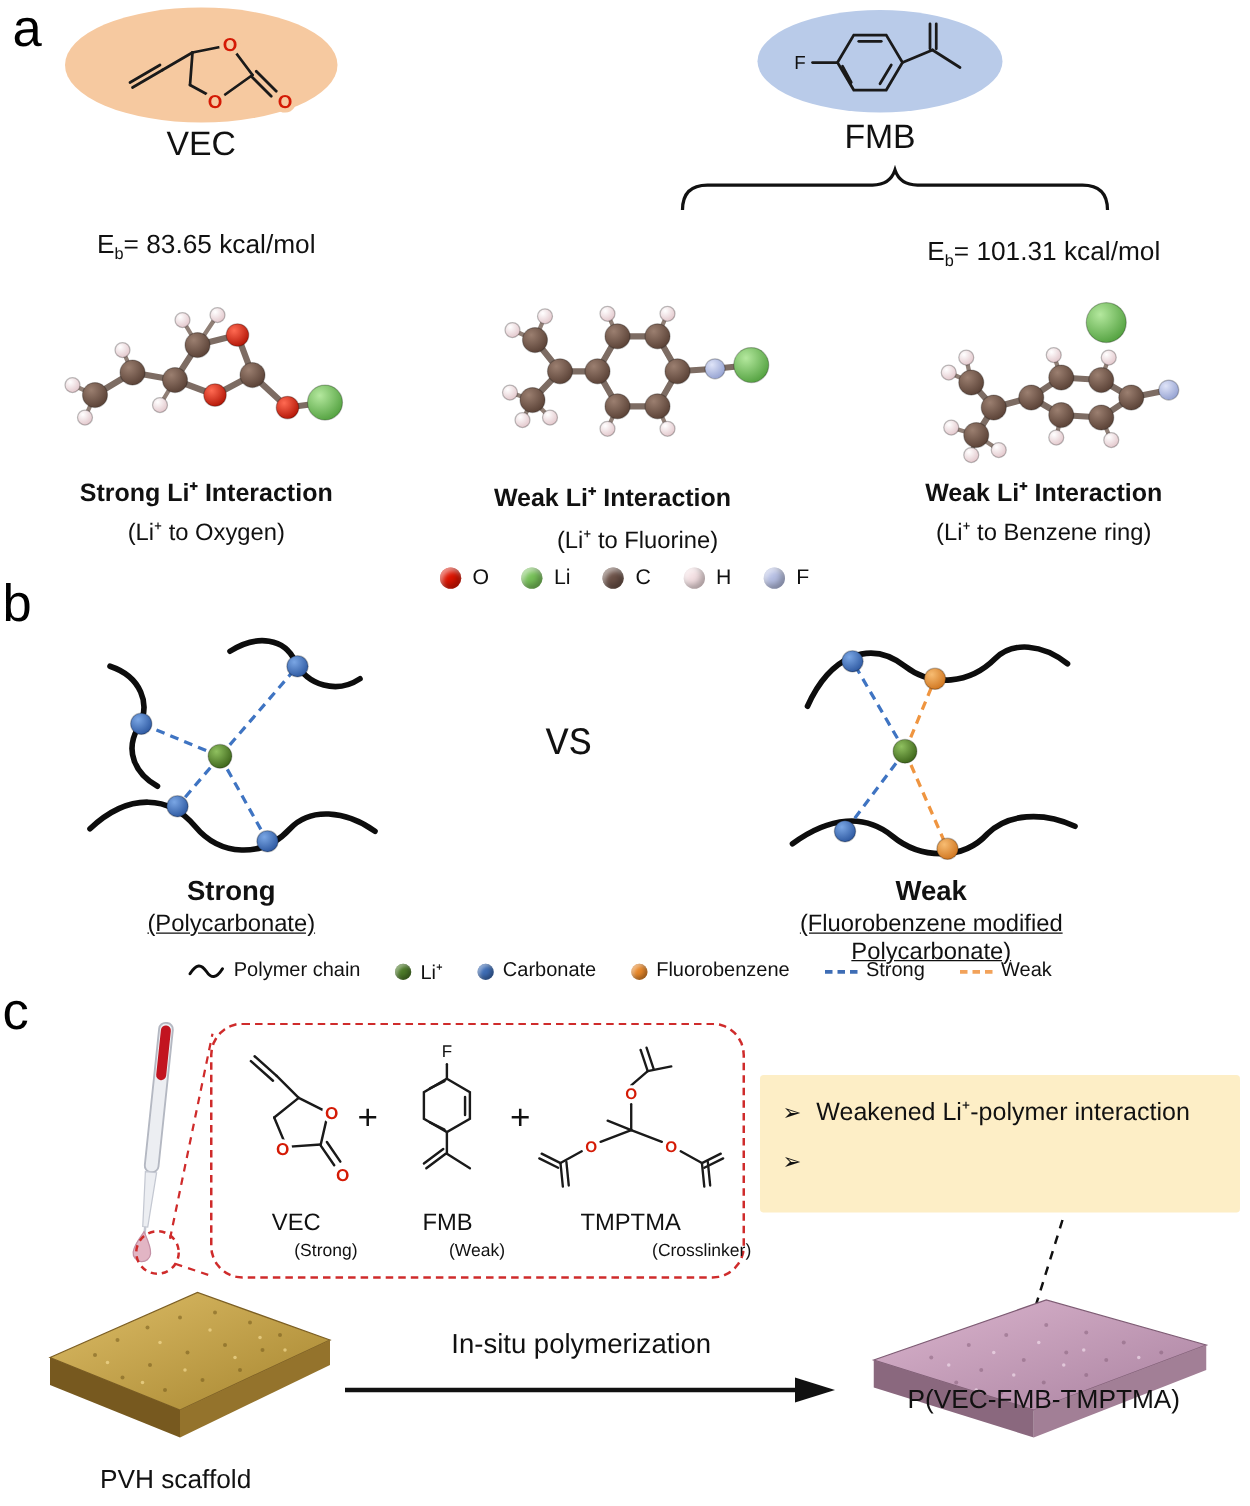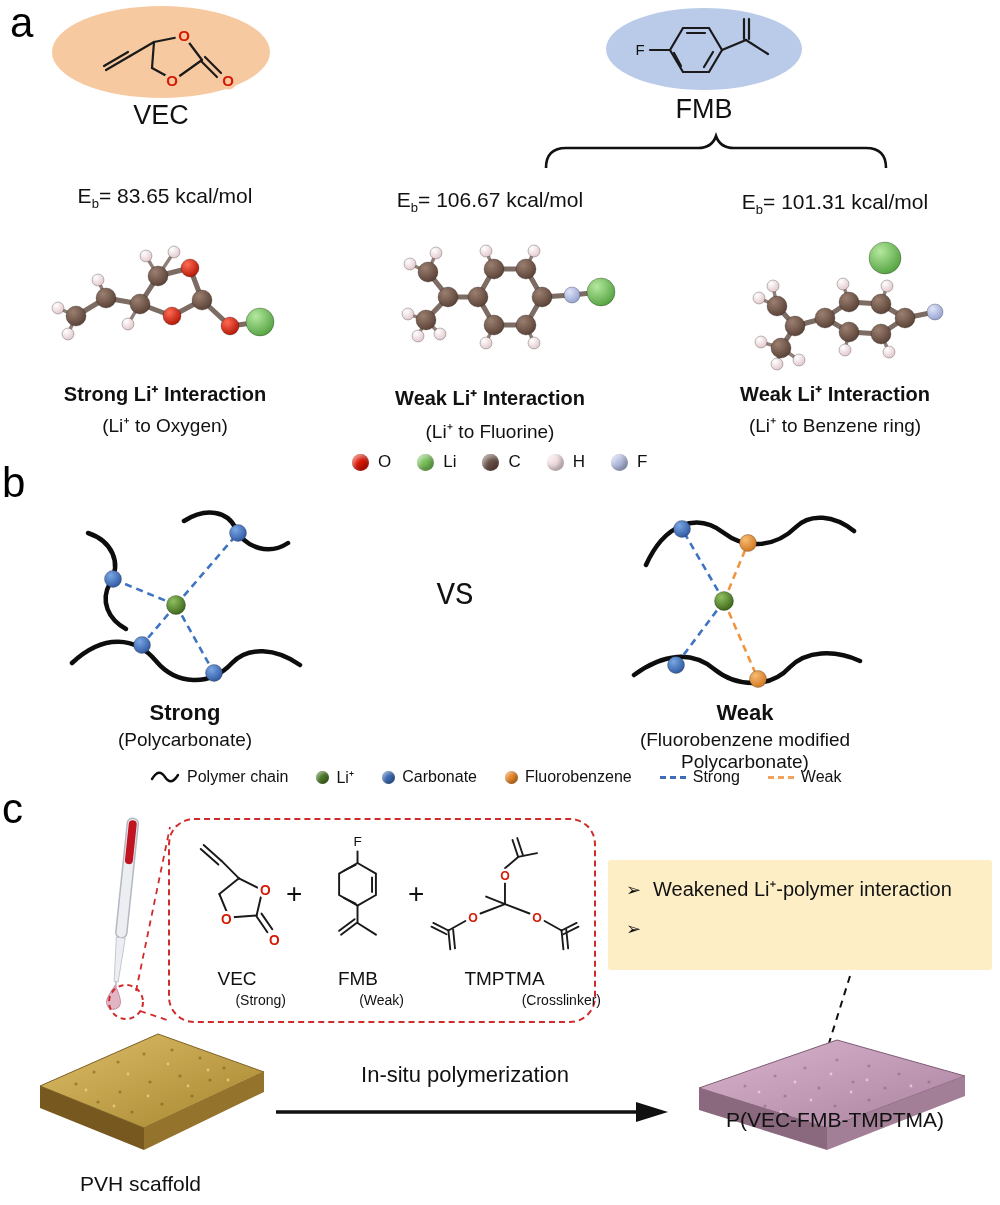--- a/index.html
+++ b/index.html
@@ -14,21 +14,21 @@
   .energy sub { font-size:62%; }
   .inter-title { font-size:20px; font-weight:bold; }
   .inter-sub { font-size:19px; }
   .ellipse { border-radius:50%; }
   .atom-legend { display:flex; align-items:center; gap:26px; }
   .atom-item { display:flex; align-items:center; gap:9px; font-size:17px; }
   .atom-dot { width:17px; height:17px; border-radius:50%;
     box-shadow: inset -3px -3px 5px rgba(0,0,0,.3), inset 2px 3px 4px rgba(255,255,255,.55); }
   .vs { font-size:31px;font-family:Liberation Mono, monospace; }
   .b-title { font-size:22px; font-weight:bold; }
-  .b-sub { font-size:19px; }
+  .b-sub { font-size:19px;text-decoration:underline; }
   .b-legend { display:flex; align-items:center; gap:28px; font-size:16px; }
   .b-legend .item { display:flex; align-items:center; gap:7px; white-space:nowrap; }
   .dotc { width:13px; height:13px; border-radius:50%;
     box-shadow: inset -2px -2px 4px rgba(0,0,0,.35), inset 2px 2px 3px rgba(255,255,255,.45); }
   .dash-swatch { width:26px; height:0; border-top:3px dashed #888; }
   .callout { border:2.5px dashed #cf2b2b; border-radius:26px; }
   .mono-name { font-size:19px; }
   .mono-note { font-size:14px;text-align:right; }
   .plus { font-size:28px; }
   .hl-box { border-radius:3px; padding:15px 18px; display:flex; flex-direction:column; gap:16px; }
@@ -129,23 +129,20 @@
     </svg>
   </div>
   <div class="abs mol-name ctr" style="left:606px;top:94px;width:196px">FMB</div>
 
   <svg class="abs" style="left:540px;top:128px" width="352" height="44" viewBox="0 0 352 44">
     <path d="M 6,40 Q 6,20 26,20 L 158,20 Q 172,20 176,8 Q 180,20 194,20 L 326,20 Q 346,20 346,40" stroke="#111" stroke-width="2.6" fill="none"></path>
   </svg>
 
   <div class="abs energy ctr" style="left:15px;top:184px;width:300px">
     <span>E</span><sub>b</sub><span>= 83.65 kcal/mol</span>
-  </div>
-  <div class="abs energy ctr" style="left:340px;top:188px;width:300px">
-    <span>E</span><sub>b</sub><span>= 106.67 kcal/mol</span>
   </div>
   <div class="abs energy ctr" style="left:685px;top:190px;width:300px">
     <span>E</span><sub>b</sub><span>= 101.31 kcal/mol</span>
   </div>
 
   <svg class="abs" style="left:50px;top:218px" width="230" height="150" viewBox="0 0 230 150">
     <g stroke="#7d6c63" stroke-width="5" stroke-linecap="round">
       <line x1="26" y1="98" x2="56" y2="80"></line>
         <line x1="56" y1="80" x2="90" y2="86"></line>
       <line x1="90" y1="86" x2="108" y2="58"></line>
@@ -276,21 +273,21 @@
         <circle cx="80" cy="90" r="10" fill="url(#gC)"></circle>
         <circle cx="84" cy="132" r="10" fill="url(#gC)"></circle>
       <circle cx="238" cy="96" r="8" fill="url(#gF)"></circle>
       <circle cx="188" cy="42" r="16" fill="url(#gLi)"></circle>
     </g>
   </svg>
 
   <div class="abs inter-title ctr" style="left:15px;top:380px;width:300px">Strong Li⁺ Interaction</div>
   <div class="abs inter-sub ctr" style="left:15px;top:412px;width:300px">(Li⁺ to Oxygen)</div>
   <div class="abs inter-title ctr" style="left:340px;top:384px;width:300px">Weak Li⁺ Interaction</div>
-  <div class="abs inter-sub ctr" style="left:340px;top:418px;width:300px">(Li⁺ to Fluorine)</div>
+  <div class="abs inter-sub ctr" style="left:360px;top:418px;width:300px">(Li⁺ to Fluorine)</div>
   <div class="abs inter-title ctr" style="left:685px;top:380px;width:300px">Weak Li⁺ Interaction</div>
   <div class="abs inter-sub ctr" style="left:685px;top:412px;width:300px">(Li⁺ to Benzene ring)</div>
 
   <div class="abs atom-legend" style="left:352px;top:452px">
     <div class="atom-item">
       <span class="atom-dot" style="background-color: rgb(221, 20, 0);"></span>
       <span>O</span>
     </div>
     <div class="atom-item">
       <span class="atom-dot" style="background-color: rgb(119, 193, 89);"></span>

